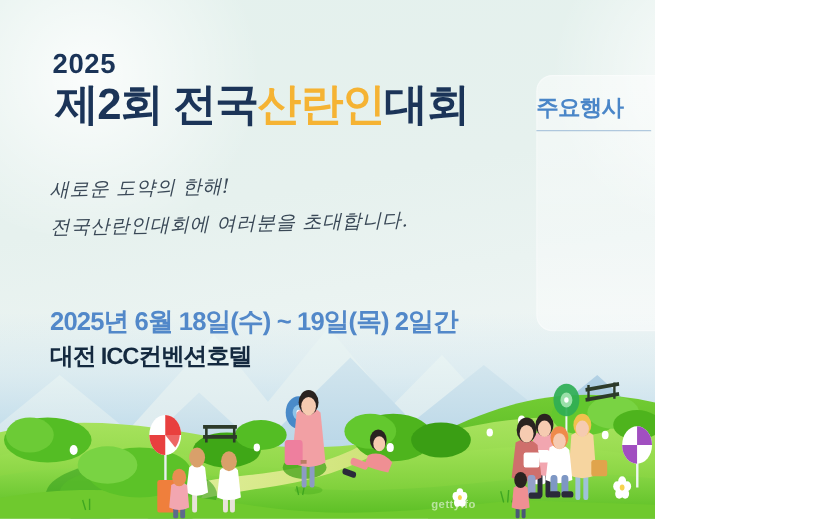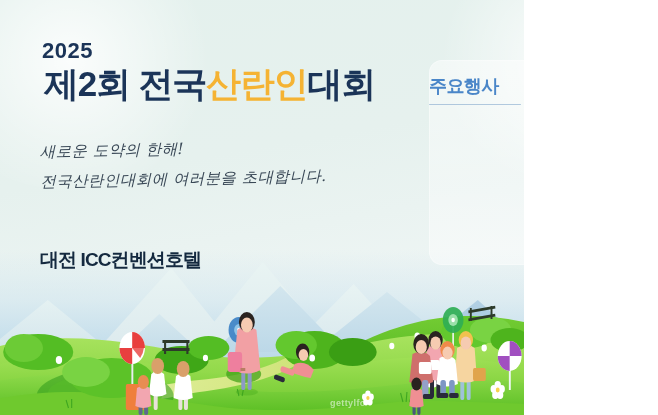--- a/index.html
+++ b/index.html
@@ -87,21 +87,21 @@
     margin:2px 0 13px 0;border-radius:2px;
   }
   .card-list{list-style:none;margin:0;padding:0;width:100%;text-align:center;}
   .card-list li{
     font-size:15px;font-weight:700;color:#262626;letter-spacing:-.5px;
     line-height:1;padding:8.5px 0;white-space:nowrap;
   }
 
   
   .watermark{
-    position:absolute;left:330px;top:398px;
+    position:absolute;left:345px;top:398px;
     font-size:9px;color:rgba(255,255,255,.55);letter-spacing:.4px;
     font-weight:700;
   }
 </style>
 </head>
 <body>
 
 <div id="poster">
 
   <div class="glow" style="left:-80px;top:-70px;width:300px;height:260px;"></div>
@@ -361,20 +361,21 @@
   <div class="hero">
     <p class="year">2025</p>
     <h1 class="title"><span>제2회 전국</span><span class="accent">산란인</span><span>대회</span></h1>
     <div class="script">
       <div>새로운 도약의 한해!</div>
       <div>전국산란인대회에 여러분을 초대합니다.</div>
     </div>
   </div>
 
   <div class="dateline">
+    <p class="date">2025년 6월 18일(수) ~ 19일(목) 2일간</p>
     <p class="venue">대전 ICC컨벤션호텔</p>
   </div>
 
   <div class="card">
     <h2 class="card-title">주요행사</h2>
     <div class="card-rule"></div>
   </div>
 
   <div class="watermark">gettylfo</div>
 

